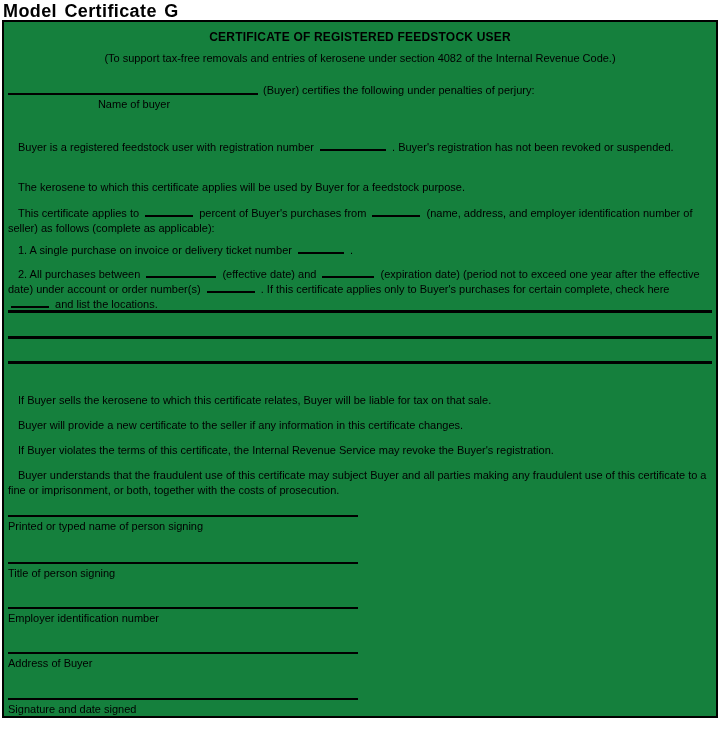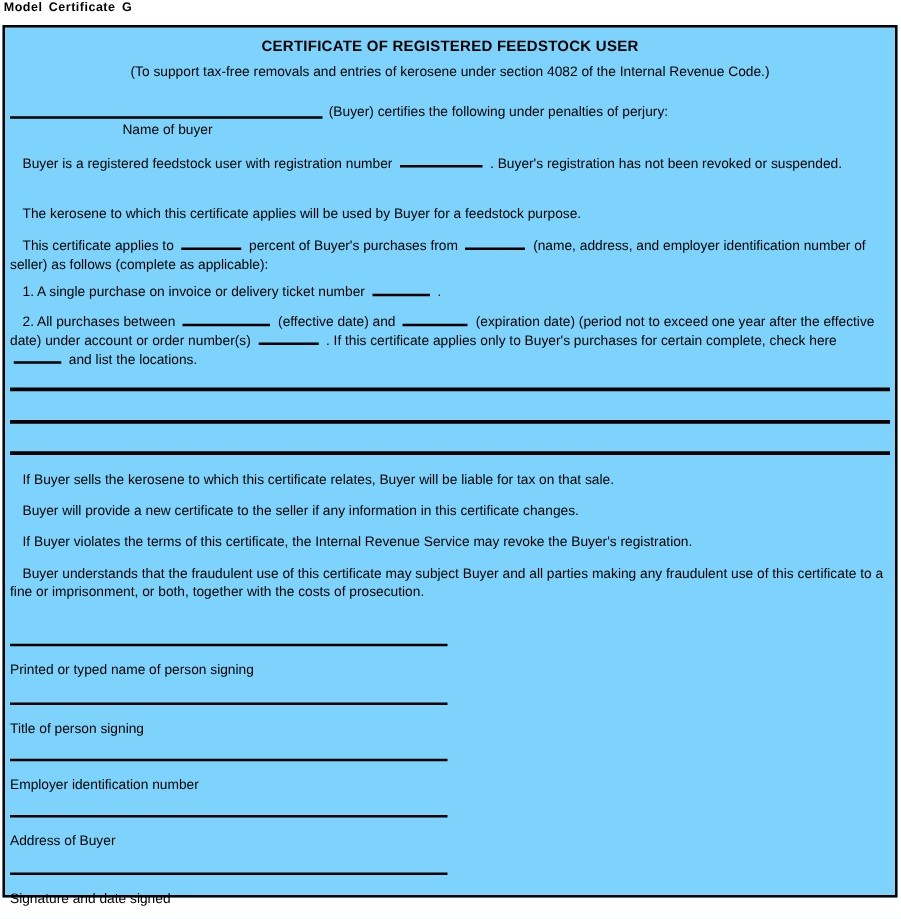--- a/index.html
+++ b/index.html
@@ -6,40 +6,41 @@
   html, body { background: #ffffff; }
   body {
     width: 721px; height: 735px;
     font-family: "Liberation Sans", sans-serif;
     color: #000;
     position: relative;
     overflow: hidden;
   }
   .doc-header {
     position: absolute; left: 3px; top: 1px;
-    font-size: 10px; font-weight: bold; letter-spacing: 0.4px; word-spacing: 2px;
+    font-size: 18px; font-weight: bold; letter-spacing: 0.4px; word-spacing: 2px;
   }
   .cert-box {
     position: absolute; left: 2px; top: 20px;
     width: 716px; height: 698px;
     border: 2px solid #000;
-    background: #7dd3fc;
+    background: #15803d;
   }
   .cert-title {
     position: absolute; left: 0; top: 8px; width: 100%;
     text-align: center; font-size: 12px; font-weight: bold; letter-spacing: 0.2px;
   }
   .cert-subtitle {
     position: absolute; left: 0; top: 30px; width: 100%;
     text-align: center; font-size: 11px;
   }
   .para {
     position: absolute; left: 4px; right: 6px;
     font-size: 11px; line-height: 15px;
     text-indent: 10px;
+    margin-top: 16px;
   }
   .blank {
     display: inline-block;
     border-bottom: 2px solid #000;
     height: 0.85em;
     margin: 0 3px;
     vertical-align: baseline;
   }
   .w70 { width: 70px; } .w66 { width: 66px; } .w52 { width: 52px; }
   .w48 { width: 48px; } .w46 { width: 46px; } .w38 { width: 38px; }
@@ -57,21 +58,21 @@
   }
   .writein-line {
     position: absolute; left: 4px; right: 4px; height: 0;
     border-top: 3px solid #000;
   }
   .sig-block {
     position: absolute; left: 4px; width: 350px;
     border-top: 2px solid #000;
   }
   .sig-label {
-    font-size: 11px; padding-top: 13px;
+    font-size: 11px; padding-top: 3px;
   }
 </style>
 </head>
 <body>
 
 <div class="doc-header">Model Certificate G</div>
 
 <div class="cert-box">
 
   <div class="cert-title">CERTIFICATE OF REGISTERED FEEDSTOCK USER</div>

